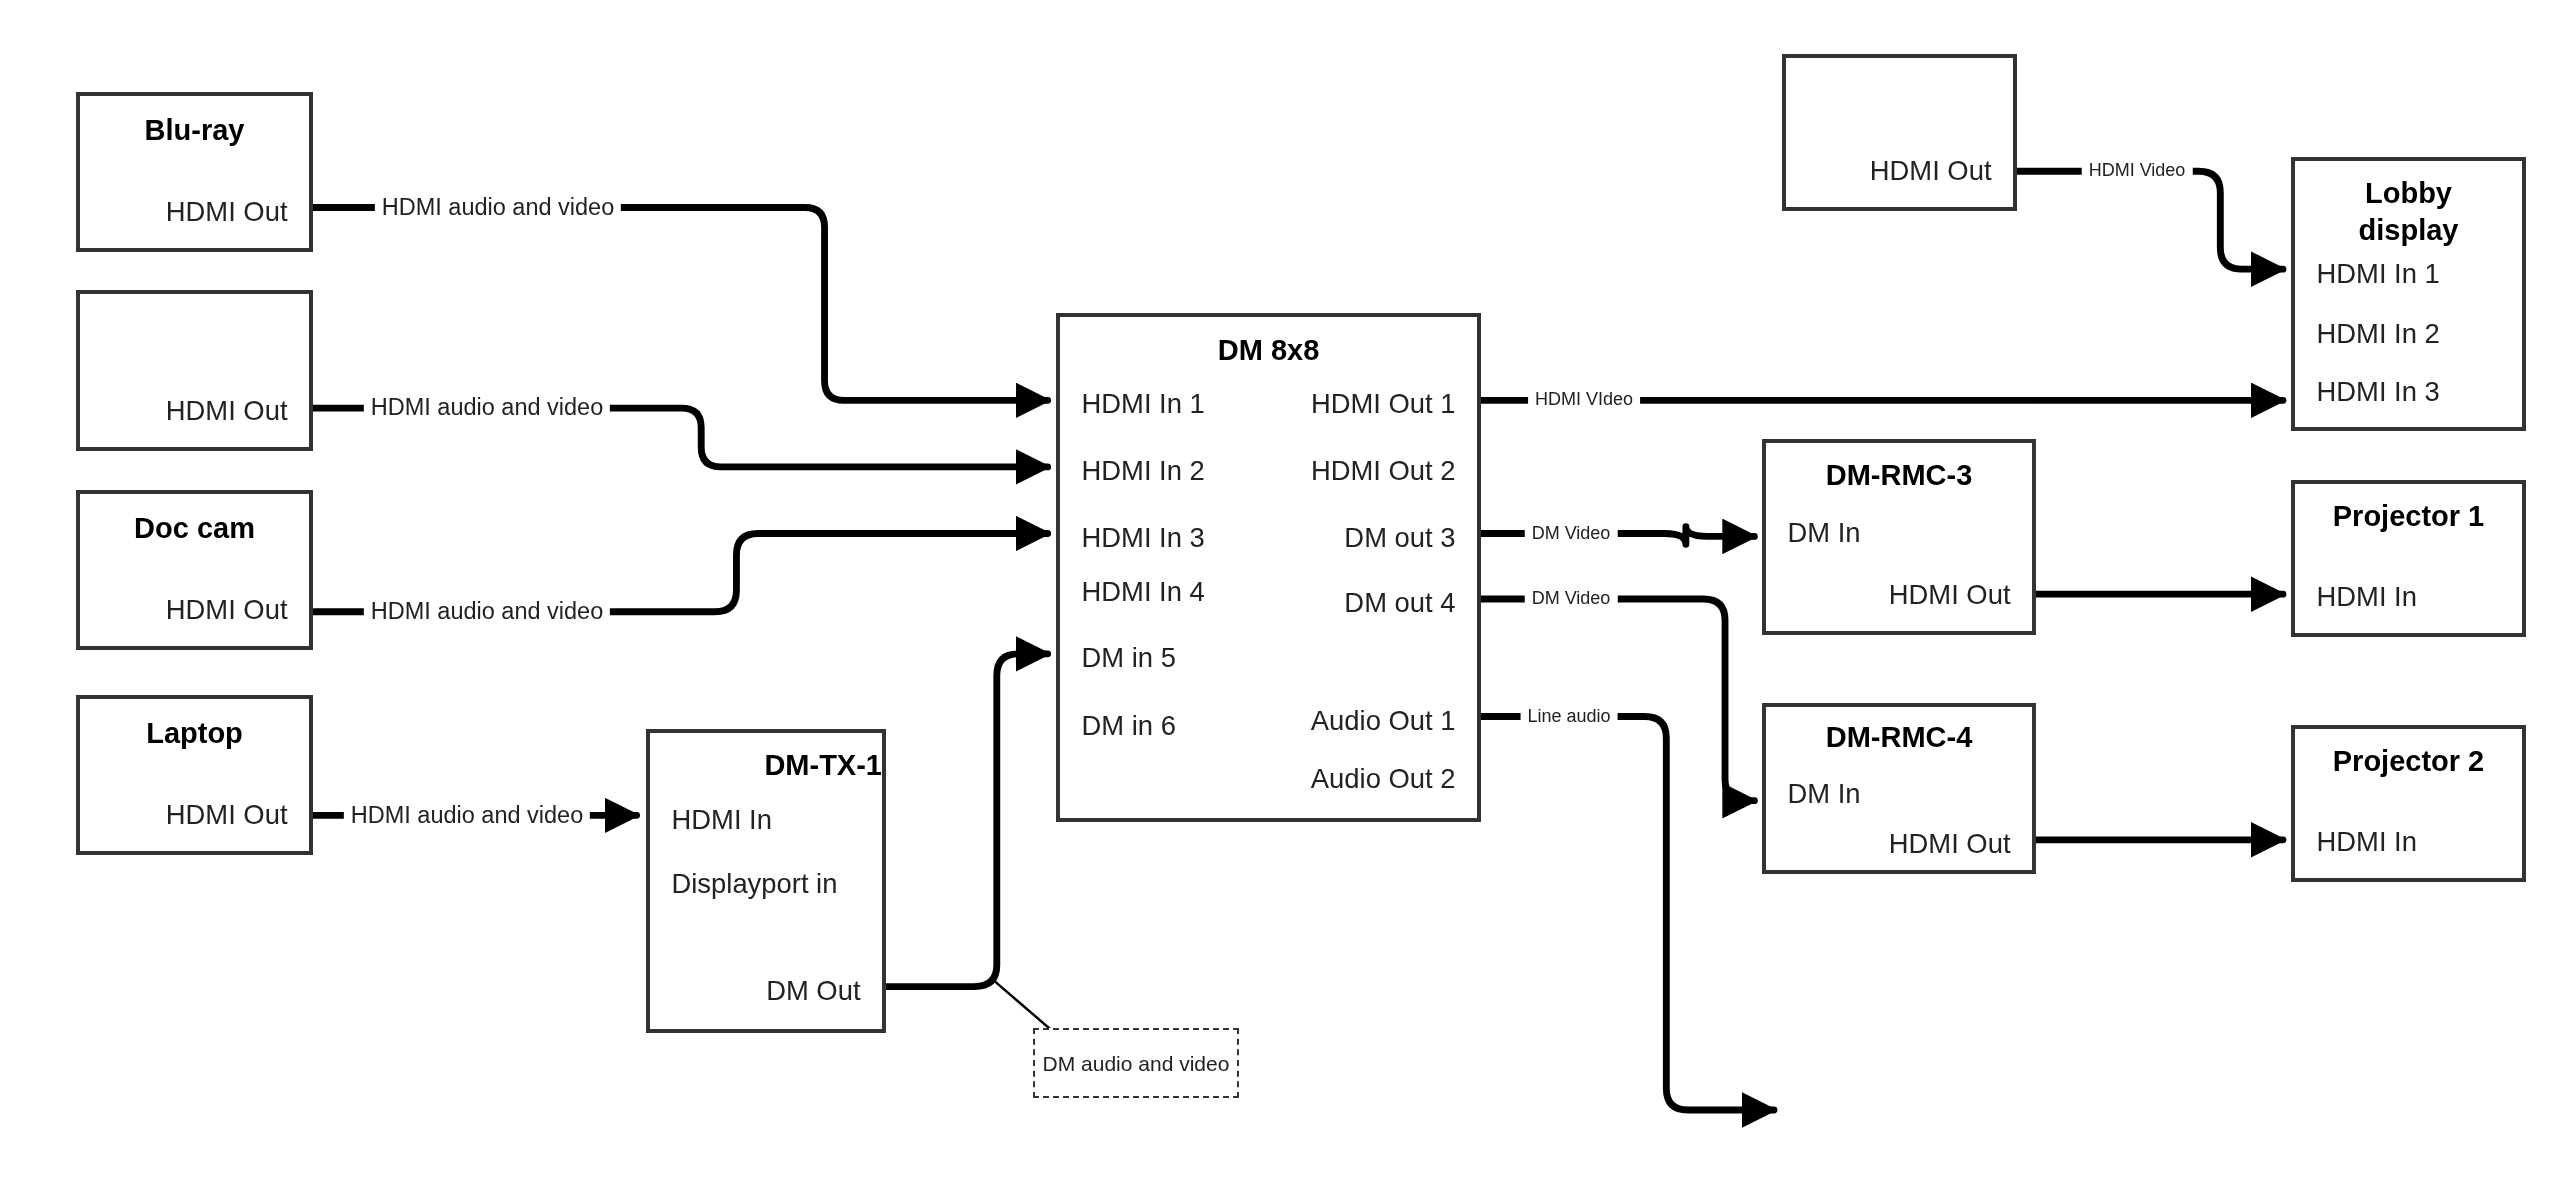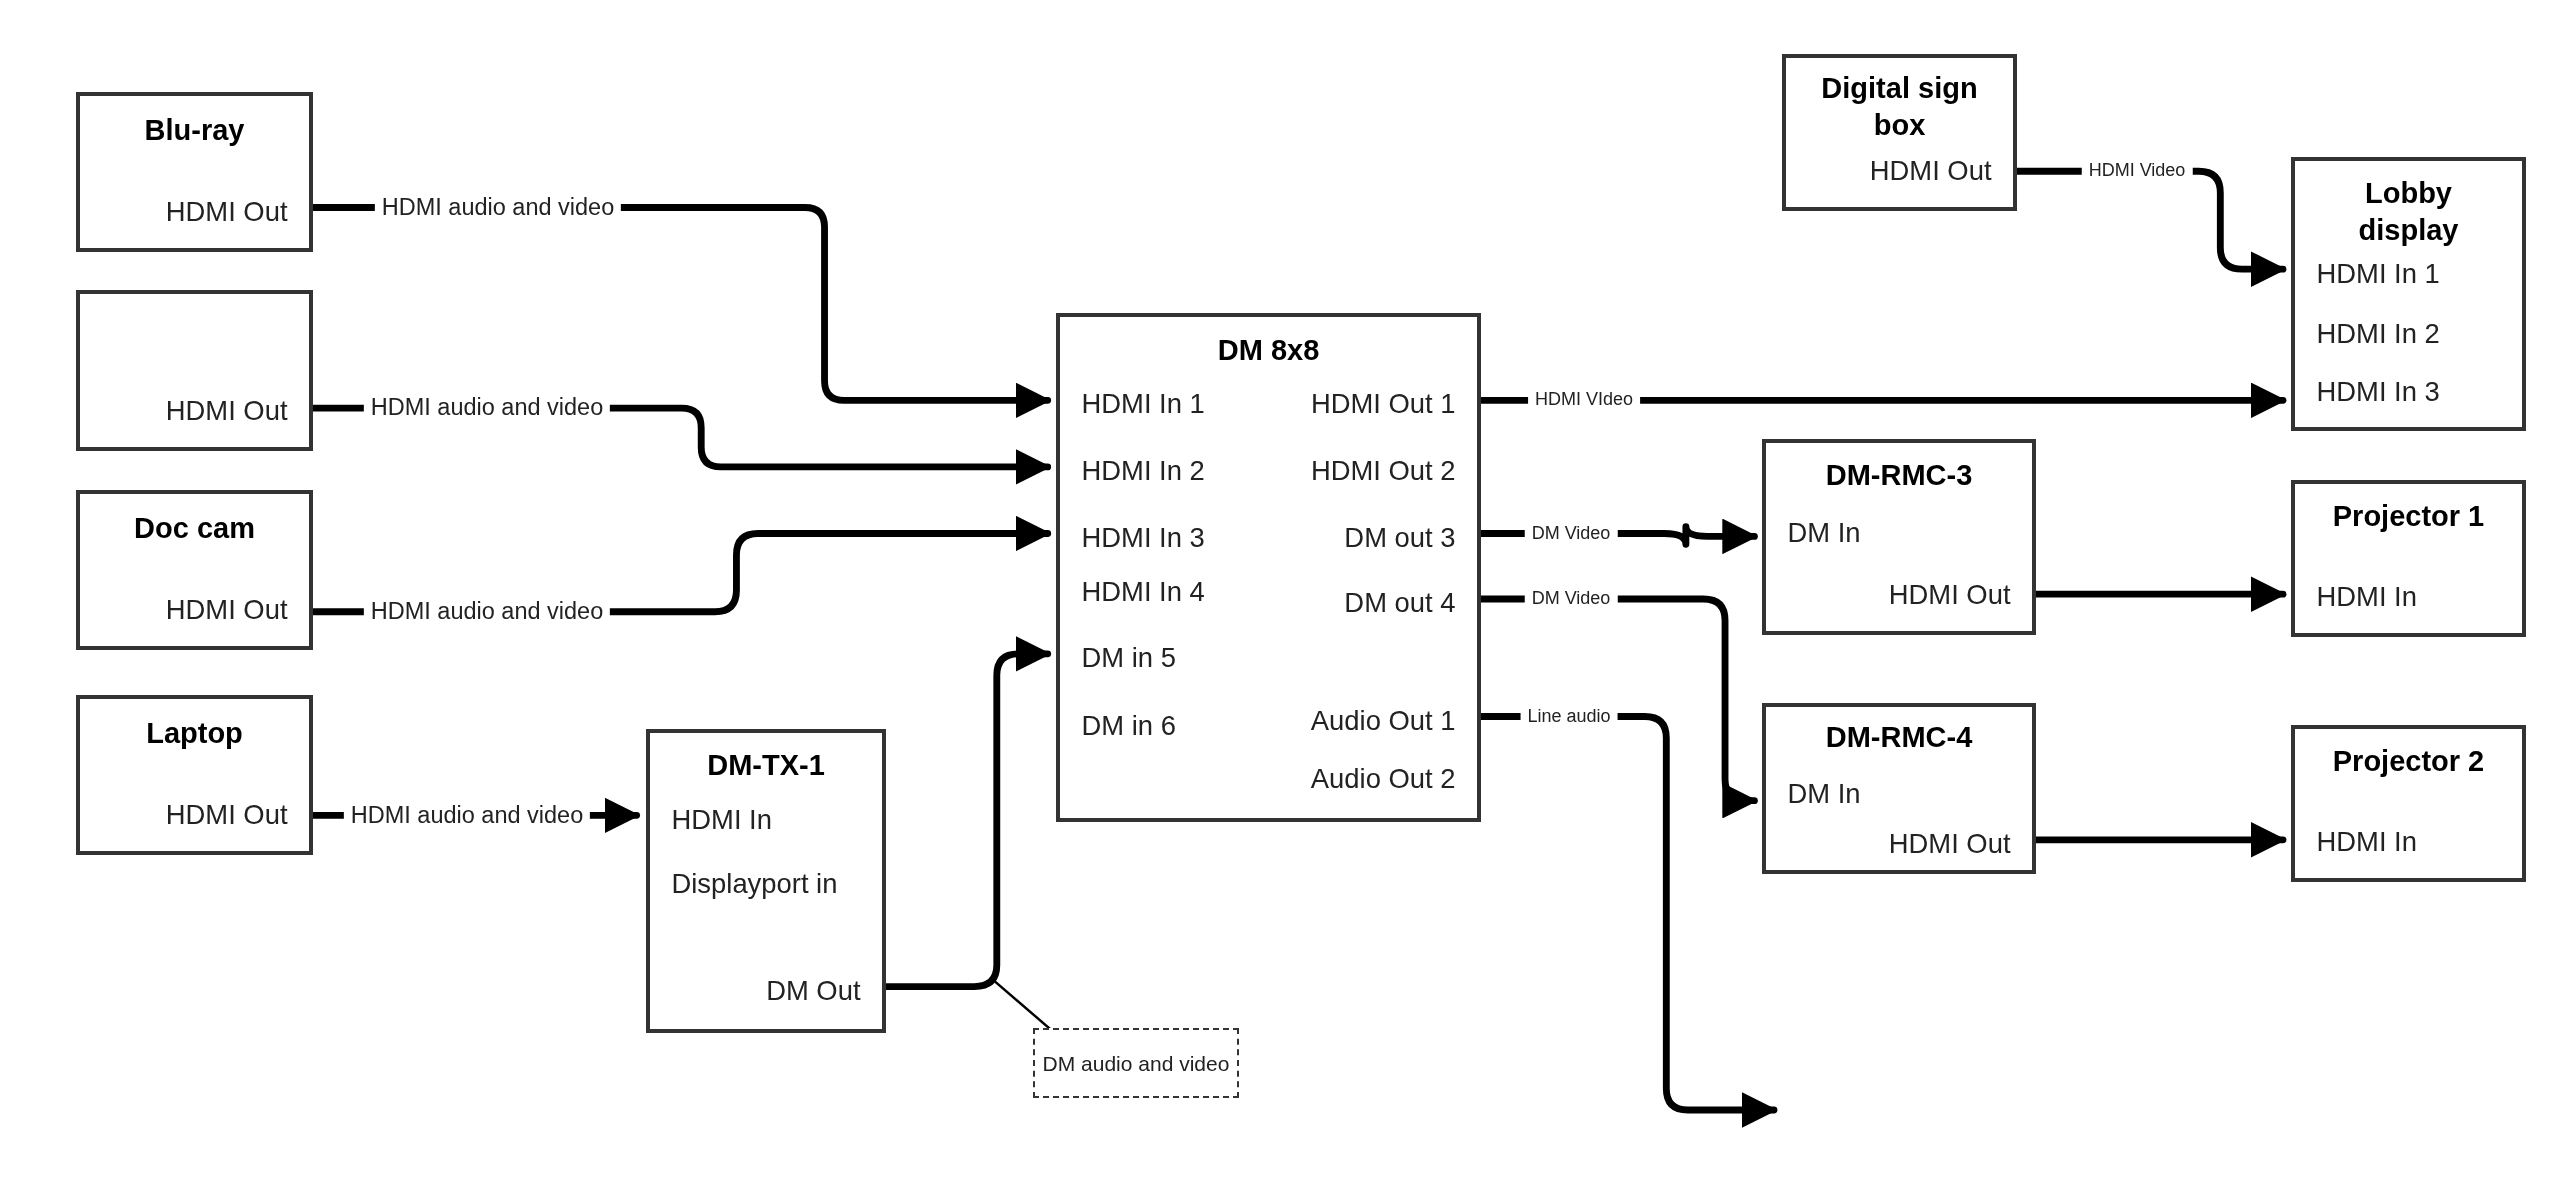--- a/index.html
+++ b/index.html
@@ -85,21 +85,21 @@
     <div class="n-title" style="top:15.7px;">Doc cam</div>
     <div class="port right" style="top:99px;">HDMI Out</div>
   </div>
 
   <div class="node" style="left:76px;top:695px;width:237px;height:160px;">
     <div class="n-title" style="top:15.7px;">Laptop</div>
     <div class="port right" style="top:99px;">HDMI Out</div>
   </div>
 
   <div class="node" style="left:646px;top:729px;width:240px;height:304px;">
-    <div class="n-title" style="top:13.7px;">DM-TX-1</div>
+    <div class="n-title" style="top:13.7px;text-align:right;">DM-TX-1</div>
     <div class="port left" style="top:70px;">HDMI In</div>
     <div class="port left" style="top:134px;">Displayport in</div>
     <div class="port right" style="top:241px;">DM Out</div>
   </div>
 
   <div class="node" style="left:1056px;top:313px;width:425px;height:509px;">
     <div class="n-title" style="top:14.7px;">DM 8x8</div>
 
     <div class="port left" style="top:70px;">HDMI In 1</div>
     <div class="port left" style="top:137px;">HDMI In 2</div>
@@ -110,21 +110,20 @@
 
     <div class="port right" style="top:70px;">HDMI Out 1</div>
     <div class="port right" style="top:137px;">HDMI Out 2</div>
     <div class="port right" style="top:204px;">DM out 3</div>
     <div class="port right" style="top:269px;">DM out 4</div>
     <div class="port right" style="top:387px;">Audio Out 1</div>
     <div class="port right" style="top:445px;">Audio Out 2</div>
   </div>
 
   <div class="node" style="left:1782px;top:54px;width:235px;height:157px;">
-    <div class="n-title" style="top:11.7px;padding:0 21.5px;">Digital sign box</div>
     <div class="port right" style="top:96px;">HDMI Out</div>
   </div>
 
   <div class="node" style="left:2291px;top:157px;width:235px;height:274px;">
     <div class="n-title" style="top:13.7px;padding:0 29px;">Lobby display</div>
     <div class="port left" style="top:96px;">HDMI In 1</div>
     <div class="port left" style="top:156px;">HDMI In 2</div>
     <div class="port left" style="top:214px;">HDMI In 3</div>
   </div>
 

